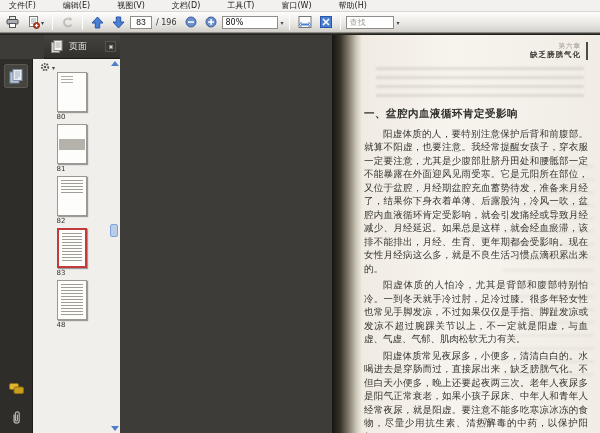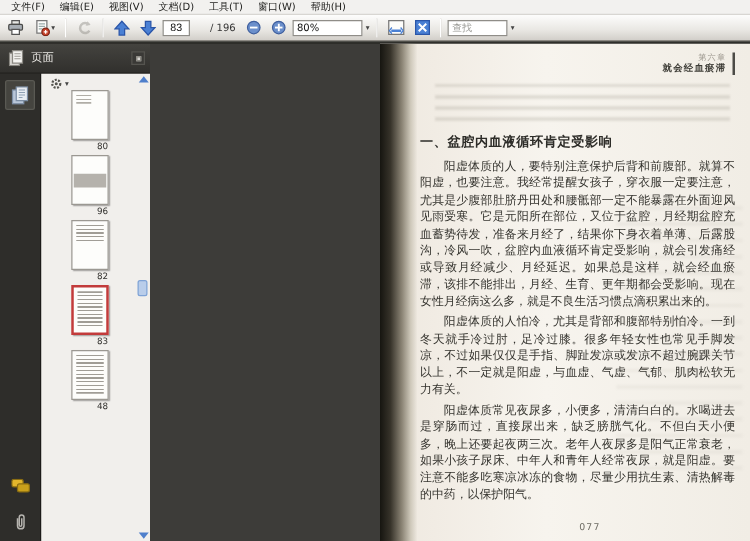--- a/index.html
+++ b/index.html
@@ -1,73 +1,73 @@
 <!DOCTYPE html>
 <html><head>
 <meta charset="utf-8">
 <style>
   * { margin:0; padding:0; box-sizing:border-box; }
   html,body { width:600px; height:433px; overflow:hidden; font-family:"DejaVu Sans",sans-serif; }
   .window { position:relative; width:600px; height:433px; background:#3d3c39; overflow:hidden; }
 
   
-  .menubar { height:12px; background:#f2f1ef; display:flex; align-items:center; padding-left:4px; gap:2px; border-bottom:1px solid #d8d6d2; }
+  .menubar { height:12px; background:#f2f1ef; display:flex; align-items:center; padding-left:4px; gap:17px; border-bottom:1px solid #d8d6d2; }
   .menu-item { font-size:8px; color:#1d1d1b; padding:0 5px; cursor:default; }
 
   
   .toolbar { height:21px; background:linear-gradient(to bottom,#fdfdfc,#e9e7e3 60%,#d2cfca); border-bottom:1px solid #8d8a84; display:flex; align-items:center; padding:0 3px; gap:2px; }
   .tb-btn { height:17px; min-width:17px; display:flex; align-items:center; justify-content:center; border:1px solid transparent; border-radius:2px; background:transparent; padding:0 2px; }
   .tb-btn.disabled { opacity:.45; }
   .tb-sep { width:1px; height:15px; background:#b2afa9; margin:0 3px; border-right:1px solid #fff; }
   .tb-caret { font-size:6px; color:#444; margin-left:1px; }
   .page-input { width:22px; height:13px; font-size:8.5px; text-align:center; border:1px solid #8f8d88; background:#fff; color:#111; }
-  .page-total { font-size:8px; color:#333; margin:0 3px 0 14px;text-align:center; }
+  .page-total { font-size:8px; color:#333; margin:0 3px 0 2px;text-align:center; }
   .zoom-box { width:56px; height:13px; font-size:8px; border:1px solid #8f8d88; background:#fff; color:#111; display:flex; align-items:center; padding-left:3px; }
   .find-input { width:48px; height:13px; font-size:8px; border:1px solid #8f8d88; background:#fff; color:#111; padding-left:3px; }
   .find-input::placeholder { color:#9a9a96; }
 
   
   .content { position:absolute; top:34px; left:0; right:0; bottom:0; display:flex; border-top:1px solid #23221f; }
 
   .left-col { width:120px; display:flex; flex-direction:column; flex-shrink:0; }
-  .panel-header { height:24px; background:linear-gradient(to bottom,#44433f,#31302d); border-bottom:1px solid #1c1b19; display:flex; align-items:center; padding:0 4px 0 7px; gap:6px; }
+  .panel-header { height:24px; background:linear-gradient(to bottom,#44433f,#31302d); border-bottom:1px solid #1c1b19; display:flex; align-items:center; padding:0 4px 0 7px; gap:6px;margin-left:44px; }
   .panel-title { font-size:9px; color:#e9e7e3; }
   .panel-menu-btn { margin-left:auto; width:11px; height:11px; background:#3a3936; border:1px solid #55544f; display:flex; align-items:center; justify-content:center; }
   .panel-menu-btn .dot { width:4px; height:4px; background:#d8d6d2; border:1px solid #88867f; }
 
   .panel-body { flex:1; display:flex; min-height:0; }
   .nav-strip { width:33px; background:#2e2d2a; border-right:1px solid #1c1b19; display:flex; flex-direction:column; align-items:center; padding-top:5px; }
   .nav-tab { width:24px; height:24px; display:flex; align-items:center; justify-content:center; border-radius:2px; }
   .nav-tab.active { background:#45443f; border:1px solid #5a5953; }
   .nav-spacer { flex:1; }
   .nav-tab.bottom { margin-bottom:4px; }
 
   .thumb-panel { flex:1; background:#f1efec; position:relative; overflow:hidden; }
   .options-row { position:absolute; top:3px; left:7px; display:flex; align-items:center; gap:2px; }
   .thumb-list { position:absolute; top:13px; left:0; right:10px; bottom:0; display:flex; flex-direction:column; align-items:center; }
-  .thumb-item { display:flex; flex-direction:column; align-items:flex-end; margin-bottom:3px; }
+  .thumb-item { display:flex; flex-direction:column; align-items:flex-start; margin-bottom:3px; }
   .thumb { position:relative; width:30px; height:40px; background:#fdfdfb; border:1px solid #9b9892; box-shadow:1px 1px 1px rgba(0,0,0,.35); }
   .thumb.selected { border:2px solid #c23b3b; }
   .thumb-label { font-size:7px; color:#33322f; margin-top:1px; }
   .t-deco { position:absolute; }
   .s-blank .t-deco { top:3px; left:3px; width:12px; height:7px; background:repeating-linear-gradient(to bottom,#b0ada6 0,#b0ada6 1px,transparent 1px,transparent 3px); }
   .s-image .t-deco { top:36%; left:1px; right:1px; height:30%; background:#b5b2ac; }
   .s-text-top .t-deco { top:3px; left:3px; right:3px; height:14px; background:repeating-linear-gradient(to bottom,#a09d96 0,#a09d96 1px,transparent 1px,transparent 3px); }
   .s-text .t-deco { top:3px; left:3px; right:3px; bottom:4px; background:repeating-linear-gradient(to bottom,#a09d96 0,#a09d96 1px,transparent 1px,transparent 3px); }
   .s-text-gaps .t-deco { top:3px; left:3px; right:3px; bottom:4px; background:repeating-linear-gradient(to bottom,#a8a59e 0,#a8a59e 1px,transparent 1px,transparent 4px); }
 
   .vscroll { position:absolute; top:2px; right:1px; bottom:2px; width:9px; display:flex; flex-direction:column; align-items:center; }
   .arr-up { width:0; height:0; border-left:4px solid transparent; border-right:4px solid transparent; border-bottom:5px solid #4f7fcb; }
   .arr-down { width:0; height:0; border-left:4px solid transparent; border-right:4px solid transparent; border-top:5px solid #4f7fcb; }
   .scroll-track { flex:1; position:relative; width:100%; }
   .scroll-thumb { position:absolute; top:44%; left:0; width:8px; height:13px; background:#b9cdea; border:1px solid #7fa3d6; border-radius:2px; }
 
   
   .viewer { flex:1; position:relative; background:#3d3c39; }
-  .page { position:absolute; top:0; right:0; bottom:0; width:296px; background:linear-gradient(to right,#eee8df,#f7f4ee 45%,#f1ede5); overflow:hidden; padding:0 12px 22px 32px; }
+  .page { position:absolute; top:0; right:0; bottom:0; width:268px; background:linear-gradient(to right,#eee8df,#f7f4ee 45%,#f1ede5); overflow:hidden; padding:0 12px 22px 32px; }
   .page-edge { position:absolute; left:0; top:0; bottom:0; width:30px; background:linear-gradient(to right,#161510 0,#37332a 28%,#8a8374 58%,#cfc9bb 82%,rgba(247,244,238,0) 100%); }
   .page-inner { position:relative; }
   .doc-header { display:flex; justify-content:flex-end; margin-top:7px; }
   .doc-header-inner { text-align:right; border-right:2px solid #4c4b46; padding-right:5px; line-height:1.25; }
   .chapter-label { font-size:6.5px; color:#9a958c; letter-spacing:1px; }
   .chapter-title { font-size:7.5px; font-weight:bold; color:#3c3b35; letter-spacing:1px; }
   .bleed { height:34px; margin:7px 4px 2px 12px; background:repeating-linear-gradient(to bottom,rgba(140,134,122,.38) 0,rgba(140,134,122,.38) 3px,transparent 3px,transparent 9px); filter:blur(1px); opacity:.55; }
   .section-heading { font-size:10.5px; font-weight:bold; color:#2d2c28; letter-spacing:.5px; margin:6px 0 6px; }
   .paras p { font-size:9.5px; line-height:13.5px; color:#34332e; text-indent:2em; text-align:justify; margin-bottom:3px; }
   .folio { position:absolute; bottom:7px; left:0; right:0; text-align:center; font-size:7.5px; color:#6d6b63; letter-spacing:1px;margin-left:40px; }
@@ -209,21 +209,21 @@
               <div class="thumb-item">
                 <div class="thumb s-blank">
                   <div class="t-deco"></div>
                 </div>
                 <div class="thumb-label">80</div>
               </div>
               <div class="thumb-item">
                 <div class="thumb s-image">
                   <div class="t-deco"></div>
                 </div>
-                <div class="thumb-label">96</div>
+                <div class="thumb-label">81</div>
               </div>
               <div class="thumb-item">
                 <div class="thumb s-text-top">
                   <div class="t-deco"></div>
                 </div>
                 <div class="thumb-label">82</div>
               </div>
               <div class="thumb-item">
                 <div class="thumb s-text selected">
                   <div class="t-deco"></div>
@@ -248,21 +248,21 @@
       </div>
     </div>
 
     <div class="viewer">
       <div class="page">
         <div class="page-edge"></div>
         <div class="page-inner">
           <div class="doc-header">
             <div class="doc-header-inner">
               <div class="chapter-label">第六章</div>
-              <div class="chapter-title">就会经血瘀滞</div>
+              <div class="chapter-title">缺乏膀胱气化</div>
             </div>
           </div>
           <div class="bleed"></div>
           <div class="section-heading">一、盆腔内血液循环肯定受影响</div>
           <div class="paras" id="paras">
               <p>阳虚体质的人，要特别注意保护后背和前腹部。就算不阳虚，也要注意。我经常提醒女孩子，穿衣服一定要注意，尤其是少腹部肚脐丹田处和腰骶部一定不能暴露在外面迎风见雨受寒。它是元阳所在部位，又位于盆腔，月经期盆腔充血蓄势待发，准备来月经了，结果你下身衣着单薄、后露股沟，冷风一吹，盆腔内血液循环肯定受影响，就会引发痛经或导致月经减少、月经延迟。如果总是这样，就会经血瘀滞，该排不能排出，月经、生育、更年期都会受影响。现在女性月经病这么多，就是不良生活习惯点滴积累出来的。</p>
               <p>阳虚体质的人怕冷，尤其是背部和腹部特别怕冷。一到冬天就手冷过肘，足冷过膝。很多年轻女性也常见手脚发凉，不过如果仅仅是手指、脚趾发凉或发凉不超过腕踝关节以上，不一定就是阳虚，与血虚、气虚、气郁、肌肉松软无力有关。</p>
               <p>阳虚体质常见夜尿多，小便多，清清白白的。水喝进去是穿肠而过，直接尿出来，缺乏膀胱气化。不但白天小便多，晚上还要起夜两三次。老年人夜尿多是阳气正常衰老，如果小孩子尿床、中年人和青年人经常夜尿，就是阳虚。要注意不能多吃寒凉冰冻的食物，尽量少用抗生素、清热解毒的中药，以保护阳气。</p>
             </div>
         </div>

